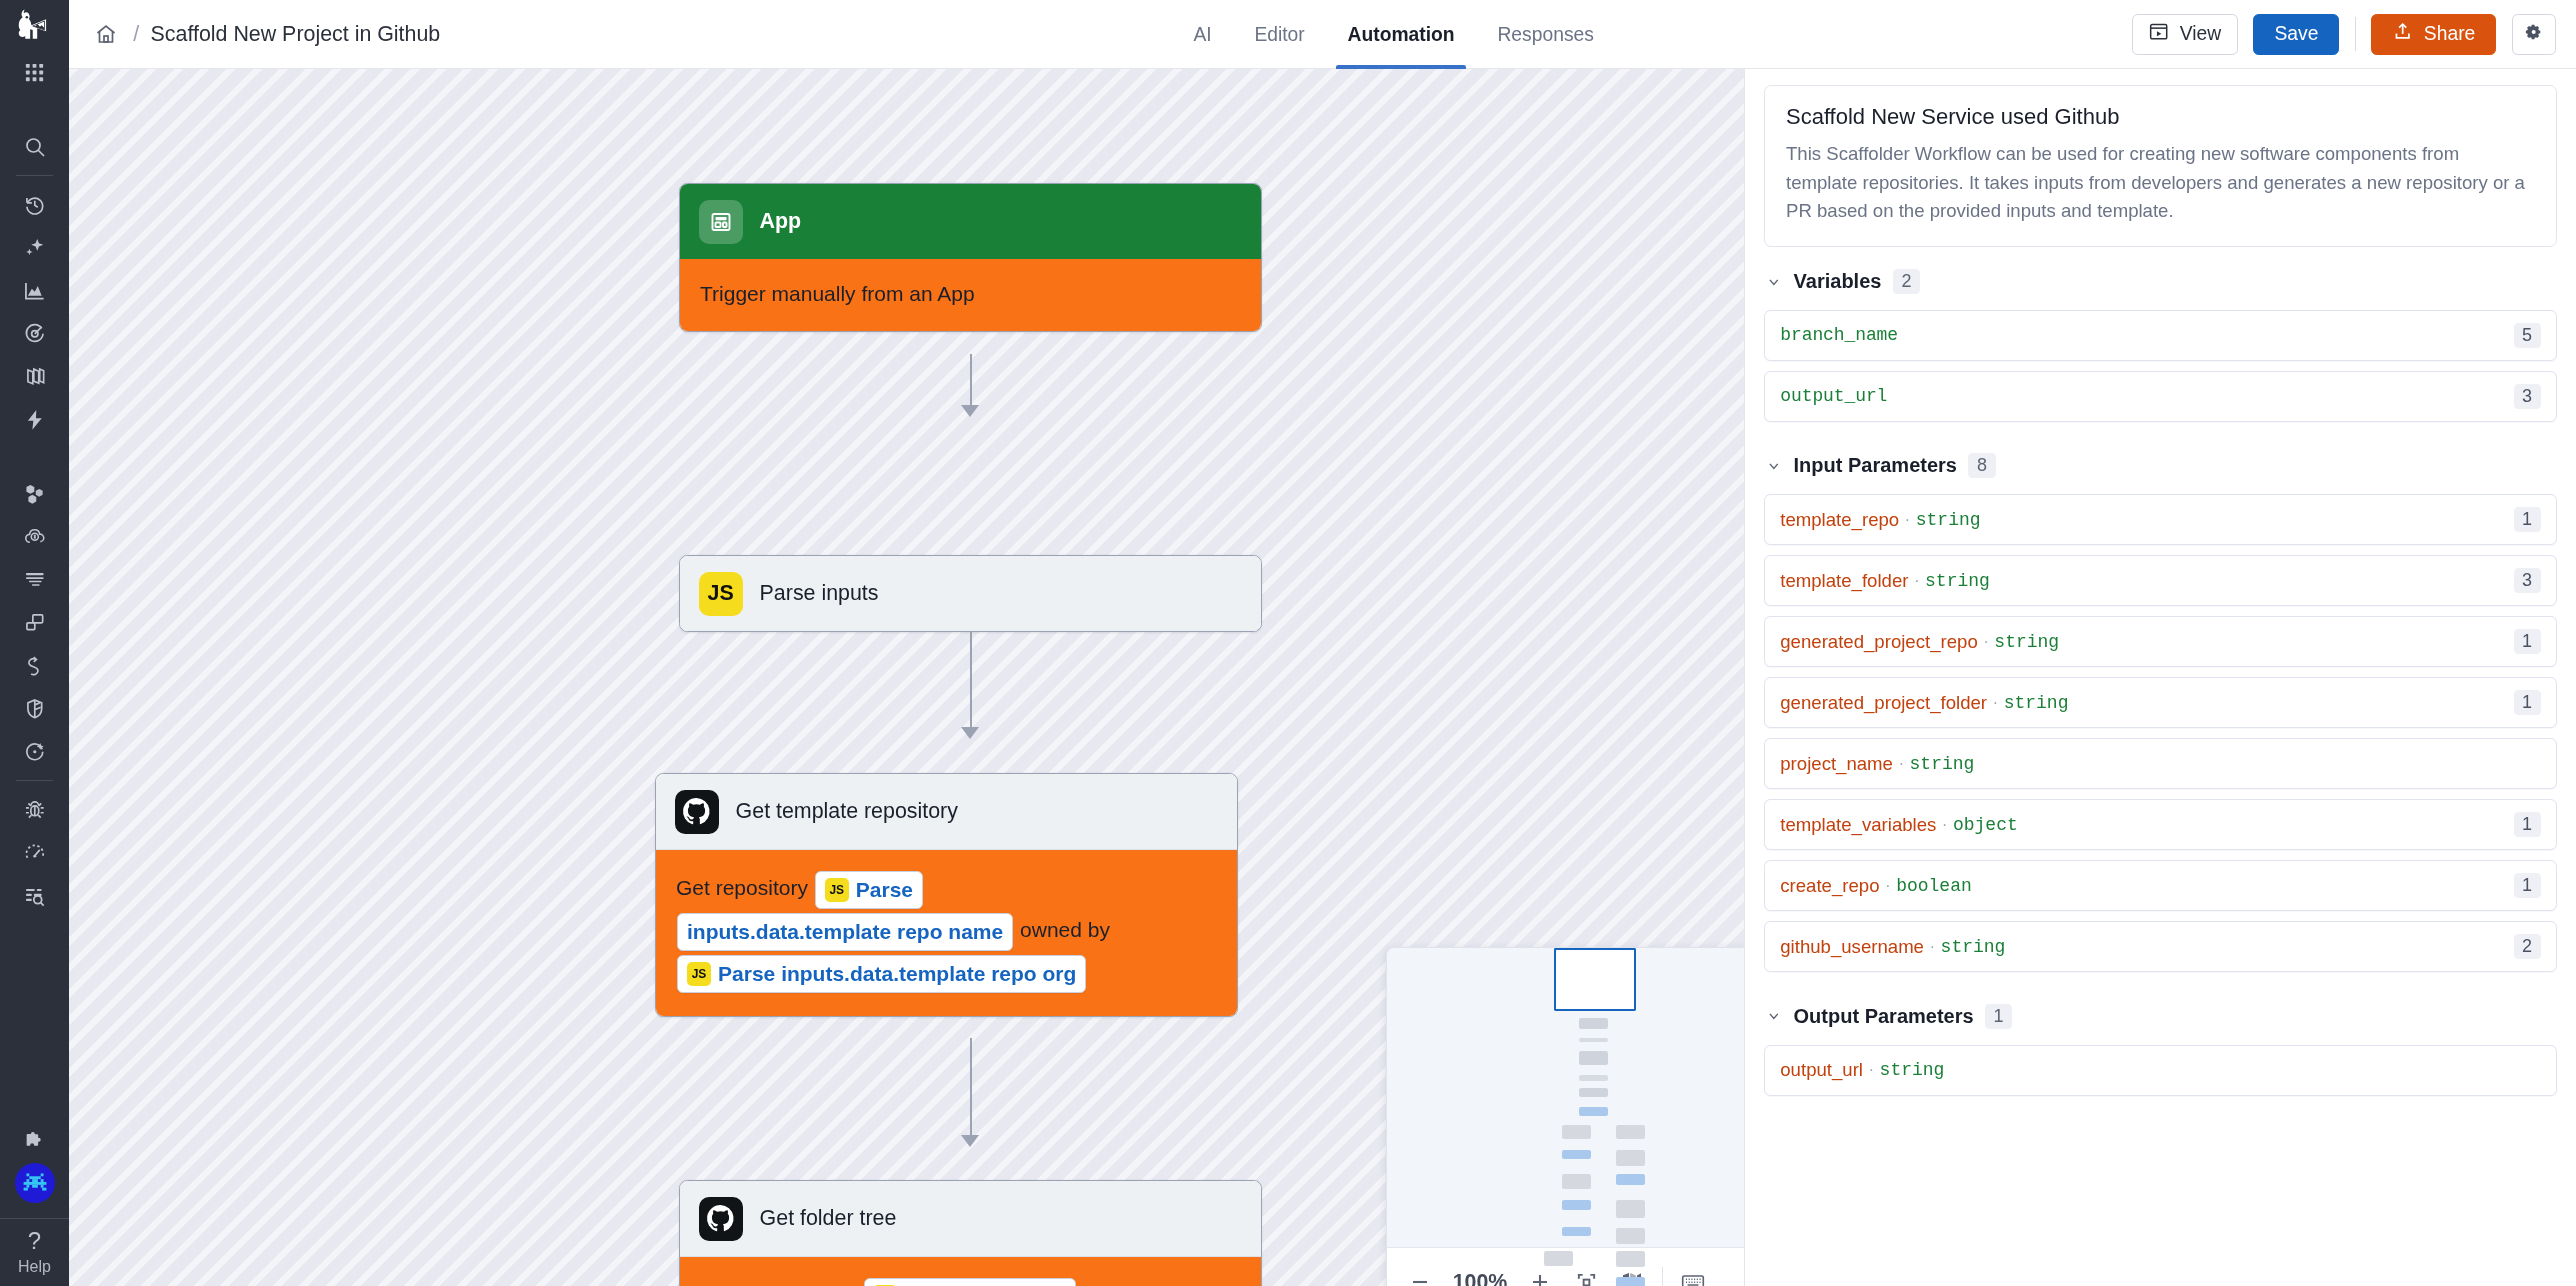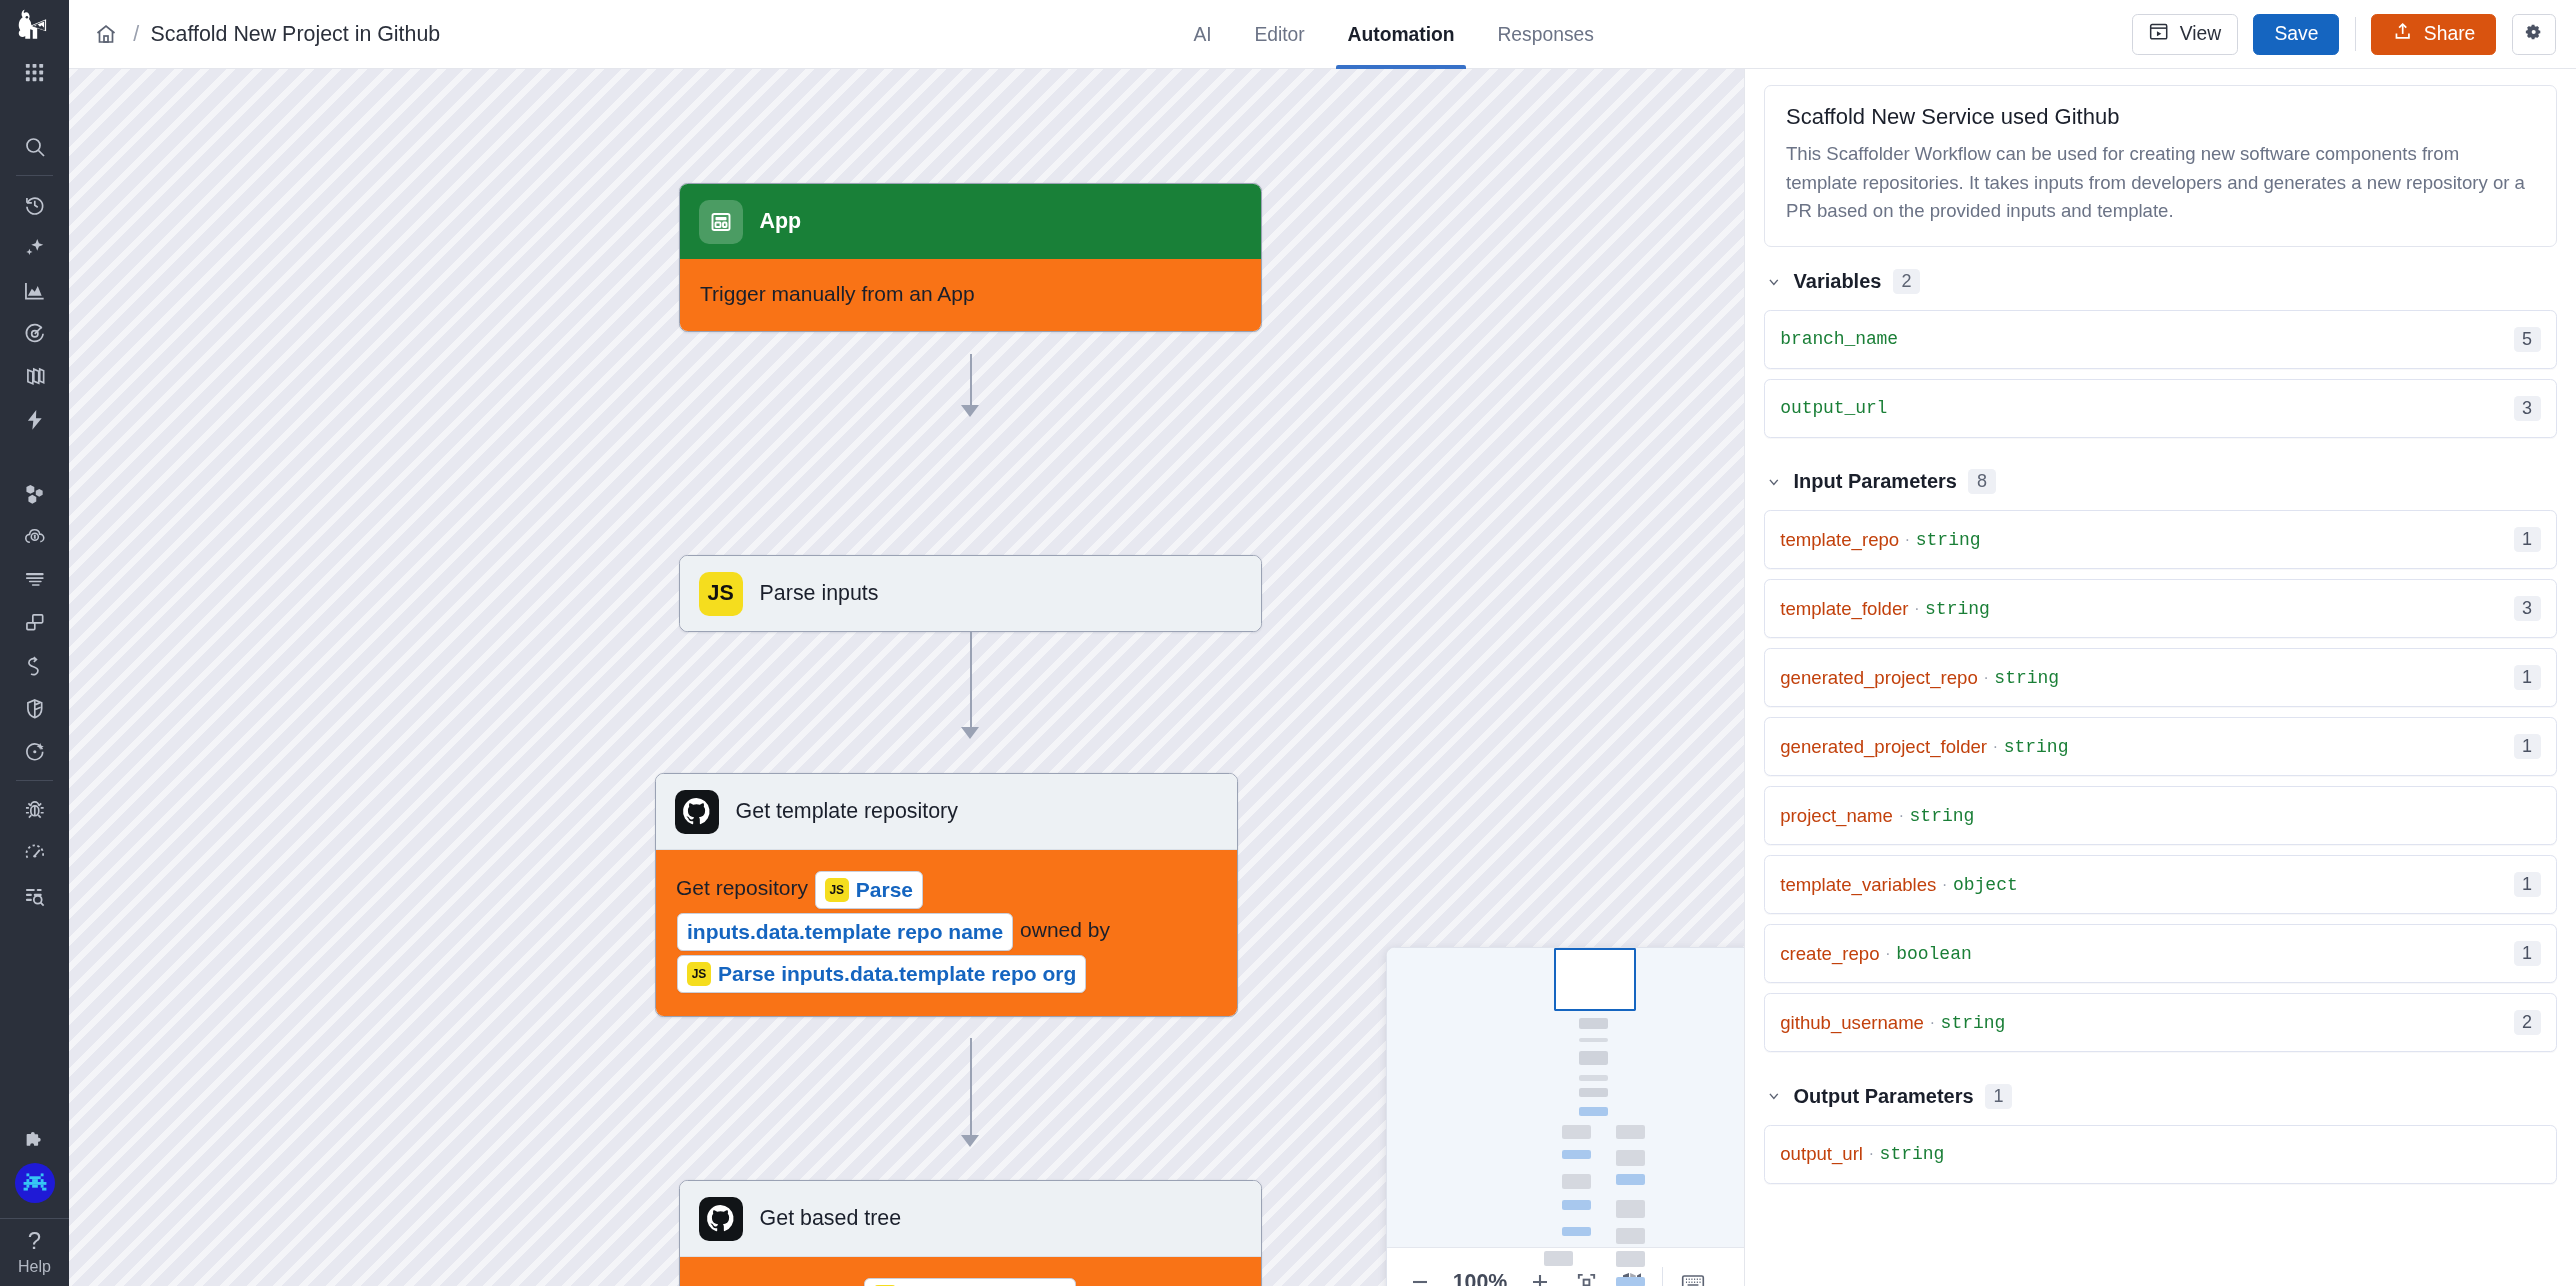--- a/index.html
+++ b/index.html
@@ -198,21 +198,21 @@
   .chev { color: #5c6373; display: flex; align-items: center; }
   .sec-title { font-size: 20px; font-weight: 700; color: #1a1f2b; }
   .sec-count {
     font-size: 18px; color: #5c6373; background: #eef0f5;
     border-radius: 4.3px; padding: 2.1px 8.6px; min-width: 27px; text-align: center;
   }
 
   .row {
     display: flex; align-items: center;
     border: 0.7px solid #dfe3f0; border-radius: 6.4px;
-    height: 59px; padding: 0 15.7px; margin-bottom: 10px;
+    height: 51px; padding: 0 15.7px; margin-bottom: 10px;
     background: #fff;
     box-shadow: 0 0.7px 0.7px rgba(30,35,60,.03);
   }
   .row-name {
     font-family: "Liberation Mono", monospace;
     font-size: 18px; color: #1a7f37; letter-spacing: -0.1px;
   }
   .row-label { font-size: 18.6px; color: #c2410c; }
   .row-dot { color: #9aa0ae; margin: 0 5.7px; font-size: 15.7px; }
   .row-type { font-family: "Liberation Mono", monospace; font-size: 18px; color: #1a7f37; }
@@ -529,21 +529,21 @@
         <div class="conn" style="left:901px; top:969px; height:104px;"></div>
         <div class="arrow" style="left:892px; top:1066px;"></div>
 
         <div class="node" style="left:610px; top:1111px; height:186px;">
           <div class="node-head plain">
             <div class="node-badge badge-gh">
               <svg width="33" height="33" viewBox="0 0 24 24" fill="#fff">
                 <path d="M12 2.2A9.8 9.8 0 0 0 8.9 21.3c.5.1.7-.2.7-.5v-1.8c-2.7.6-3.3-1.3-3.3-1.3-.45-1.1-1.1-1.45-1.1-1.45-.9-.6.07-.6.07-.6 1 .07 1.5 1 1.5 1 .9 1.5 2.3 1.1 2.86.85.1-.65.35-1.1.63-1.35-2.2-.25-4.5-1.1-4.5-4.9 0-1.1.4-1.95 1-2.65-.1-.25-.45-1.25.1-2.6 0 0 .8-.27 2.7 1a9.3 9.3 0 0 1 4.9 0c1.9-1.27 2.7-1 2.7-1 .55 1.35.2 2.35.1 2.6.63.7 1 1.55 1 2.65 0 3.8-2.3 4.65-4.5 4.9.35.3.67.9.67 1.8v2.7c0 .3.2.63.7.52A9.8 9.8 0 0 0 12 2.2z"></path>
               </svg>
             </div>
-            <div class="node-title">Get based tree</div>
+            <div class="node-title">Get folder tree</div>
           </div>
           <div class="node-body flowy">
             <span class="plain-text">Get folder tree in</span>
             <span class="chip">
               <span class="chip-js">JS</span>
               <span>Trigger.template</span>
             </span>
           </div>
         </div>
 

